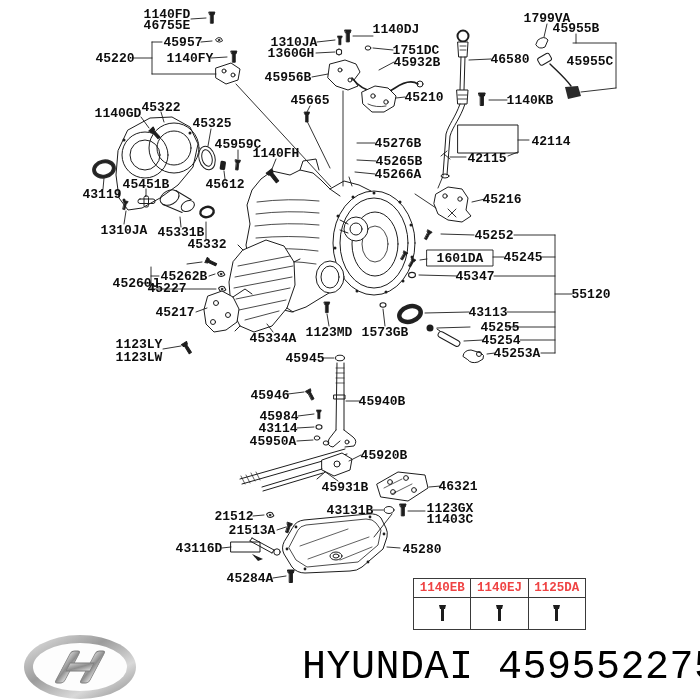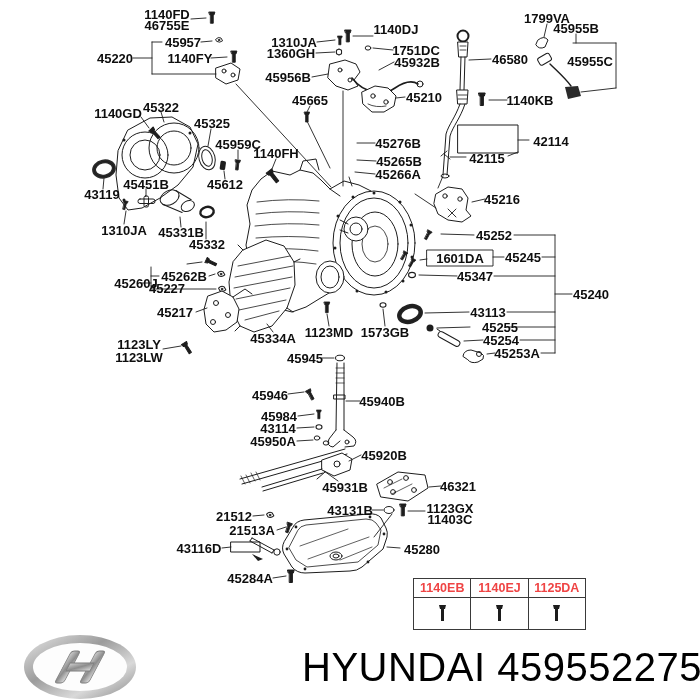--- a/index.html
+++ b/index.html
@@ -1,18 +1,18 @@
 <!DOCTYPE html>
 <html><head>
 <meta charset="utf-8">
 <style>
   html,body{margin:0;padding:0;background:#fff;}
   body{width:700px;height:700px;position:relative;overflow:hidden;
        font-family:"Liberation Sans",sans-serif;}
-  .stage{position:absolute;inset:0;width:615px;height:700px;}
+  .stage{position:absolute;inset:0;width:615px;height:700px;font-family:Liberation Mono, monospace;}
   svg.art{position:absolute;left:0;top:0;}
   .plabel{position:absolute;transform:translate(-50%,-50%);
           font-weight:bold;font-size:13px;color:#0e0e0e;white-space:nowrap;line-height:1;}
   .ftable{position:absolute;left:413px;top:578px;width:171px;height:50px;
           border:1.6px solid #3a3a3a;display:flex;background:#fff;}
   .fcol{flex:1;display:flex;flex-direction:column;border-right:1.6px solid #3a3a3a;}
   .fcol:last-child{border-right:none;}
   .fhead{height:16px;border-bottom:1.6px solid #3a3a3a;font-weight:bold;
          font-size:12.5px;text-align:center;padding-top:2px;color:#ef4444;}
   .fbody{flex:1;display:flex;align-items:center;justify-content:center;}
@@ -423,21 +423,21 @@
       <div class="plabel" style="left: 502px; top: 199px;">45216</div>
 
       <div class="plabel" style="left: 494px; top: 235px;">45252</div>
 
       <div class="plabel" style="left: 460px; top: 258px;">1601DA</div>
 
       <div class="plabel" style="left: 523px; top: 257px;">45245</div>
 
       <div class="plabel" style="left: 475px; top: 276px;">45347</div>
 
-      <div class="plabel" style="left: 591px; top: 294px;">45240</div>
+      <div class="plabel" style="left: 591px; top: 294px;">55120</div>
 
       <div class="plabel" style="left: 488px; top: 312px;">43113</div>
 
       <div class="plabel" style="left: 500px; top: 327px;">45255</div>
 
       <div class="plabel" style="left: 501px; top: 340px;">45254</div>
 
       <div class="plabel" style="left: 517px; top: 353px;">45253A</div>
 
       <div class="plabel" style="left: 385px; top: 332px;">1573GB</div>

